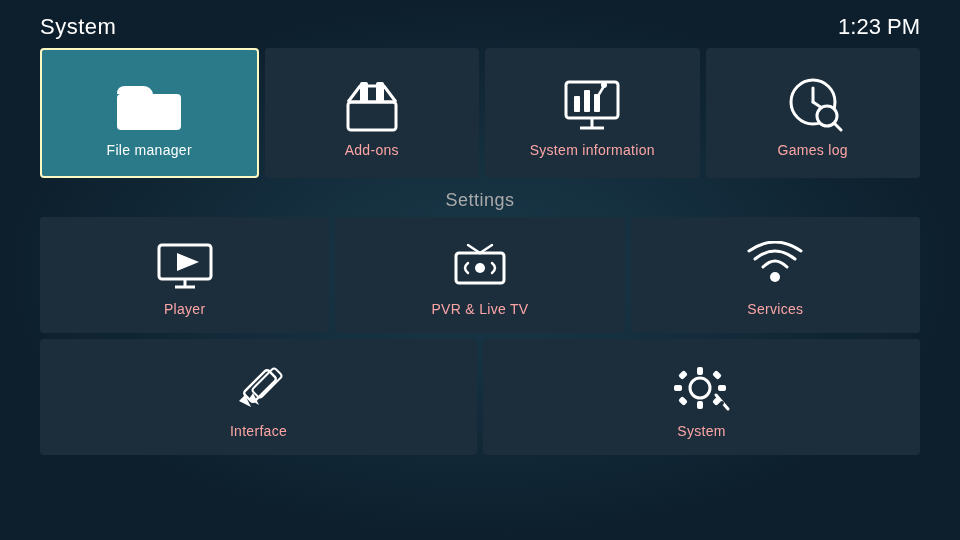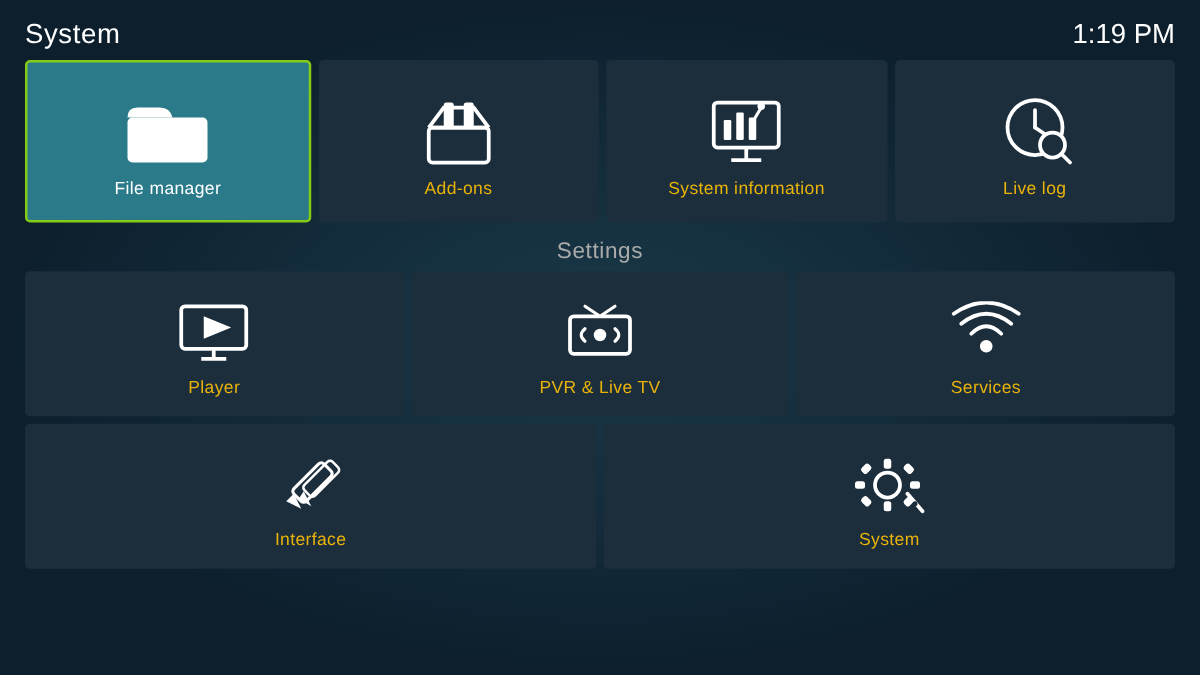--- a/index.html
+++ b/index.html
@@ -21,21 +21,21 @@
       top: 0; left: 0; right: 0; bottom: 0;
       background: radial-gradient(ellipse at 50% 50%, #1a3a4a 0%, #0d1f2d 70%);
       z-index: 0;
     }
 
     .page-wrapper {
       position: relative;
       z-index: 1;
       width: 100%;
       height: 100%;
-      padding: 0 20px;
+      padding: 0 40px;
     }
 
     
     .top-bar {
       display: flex;
       justify-content: space-between;
       align-items: center;
       padding: 14px 0 8px 0;
     }
 
@@ -90,32 +90,32 @@
     }
 
     
     .top-row .tile {
       height: 130px;
     }
 
     
     .tile-file-manager {
       background: #2a7a8a !important;
-      border: 2px solid #84cc16;
+      border: 2px solid #fef9c3;
     }
 
     
     .settings-row .tile {
       height: 116px;
       align-items: center;
     }
 
     .tile-label {
       font-size: 14px;
-      color: #eab308;
+      color: #fca5a5;
       margin-top: 10px;
       text-align: center;
       letter-spacing: 0.3px;
     }
 
     .tile-file-manager .tile-label {
       color: #ffffff;
     }
 
     
@@ -135,21 +135,21 @@
       fill: #ffffff;
     }
   </style>
 </head>
 <body>
 
 <div class="page-wrapper">
 
   <div class="top-bar">
     <span class="top-bar-title">System</span>
-    <span class="top-bar-time">1:19 PM</span>
+    <span class="top-bar-time">1:23 PM</span>
   </div>
 
   <div class="top-row">
 
     <div class="tile tile-file-manager">
       <div class="tile-icon">
         <svg width="72" height="56" viewBox="0 0 72 56">
 
           <rect x="4" y="18" width="64" height="36" rx="4" fill="#ffffff"></rect>
 
@@ -203,21 +203,21 @@
           <circle cx="32" cy="26" r="22" fill="none" stroke="#ffffff" stroke-width="3"></circle>
 
           <line x1="32" y1="26" x2="32" y2="12" stroke="#ffffff" stroke-width="3" stroke-linecap="round"></line>
           <line x1="32" y1="26" x2="44" y2="34" stroke="#ffffff" stroke-width="3" stroke-linecap="round"></line>
 
           <circle cx="46" cy="40" r="10" fill="#1c2e3c" stroke="#ffffff" stroke-width="3"></circle>
 
           <line x1="53" y1="47" x2="60" y2="54" stroke="#ffffff" stroke-width="3" stroke-linecap="round"></line>
         </svg>
       </div>
-      <span class="tile-label">Live log</span>
+      <span class="tile-label">Games log</span>
     </div>
 
   </div>
 
   <div class="settings-label">Settings</div>
 
   <div class="grid-row settings-row">
 
     <div class="tile">
       <div class="tile-icon">

